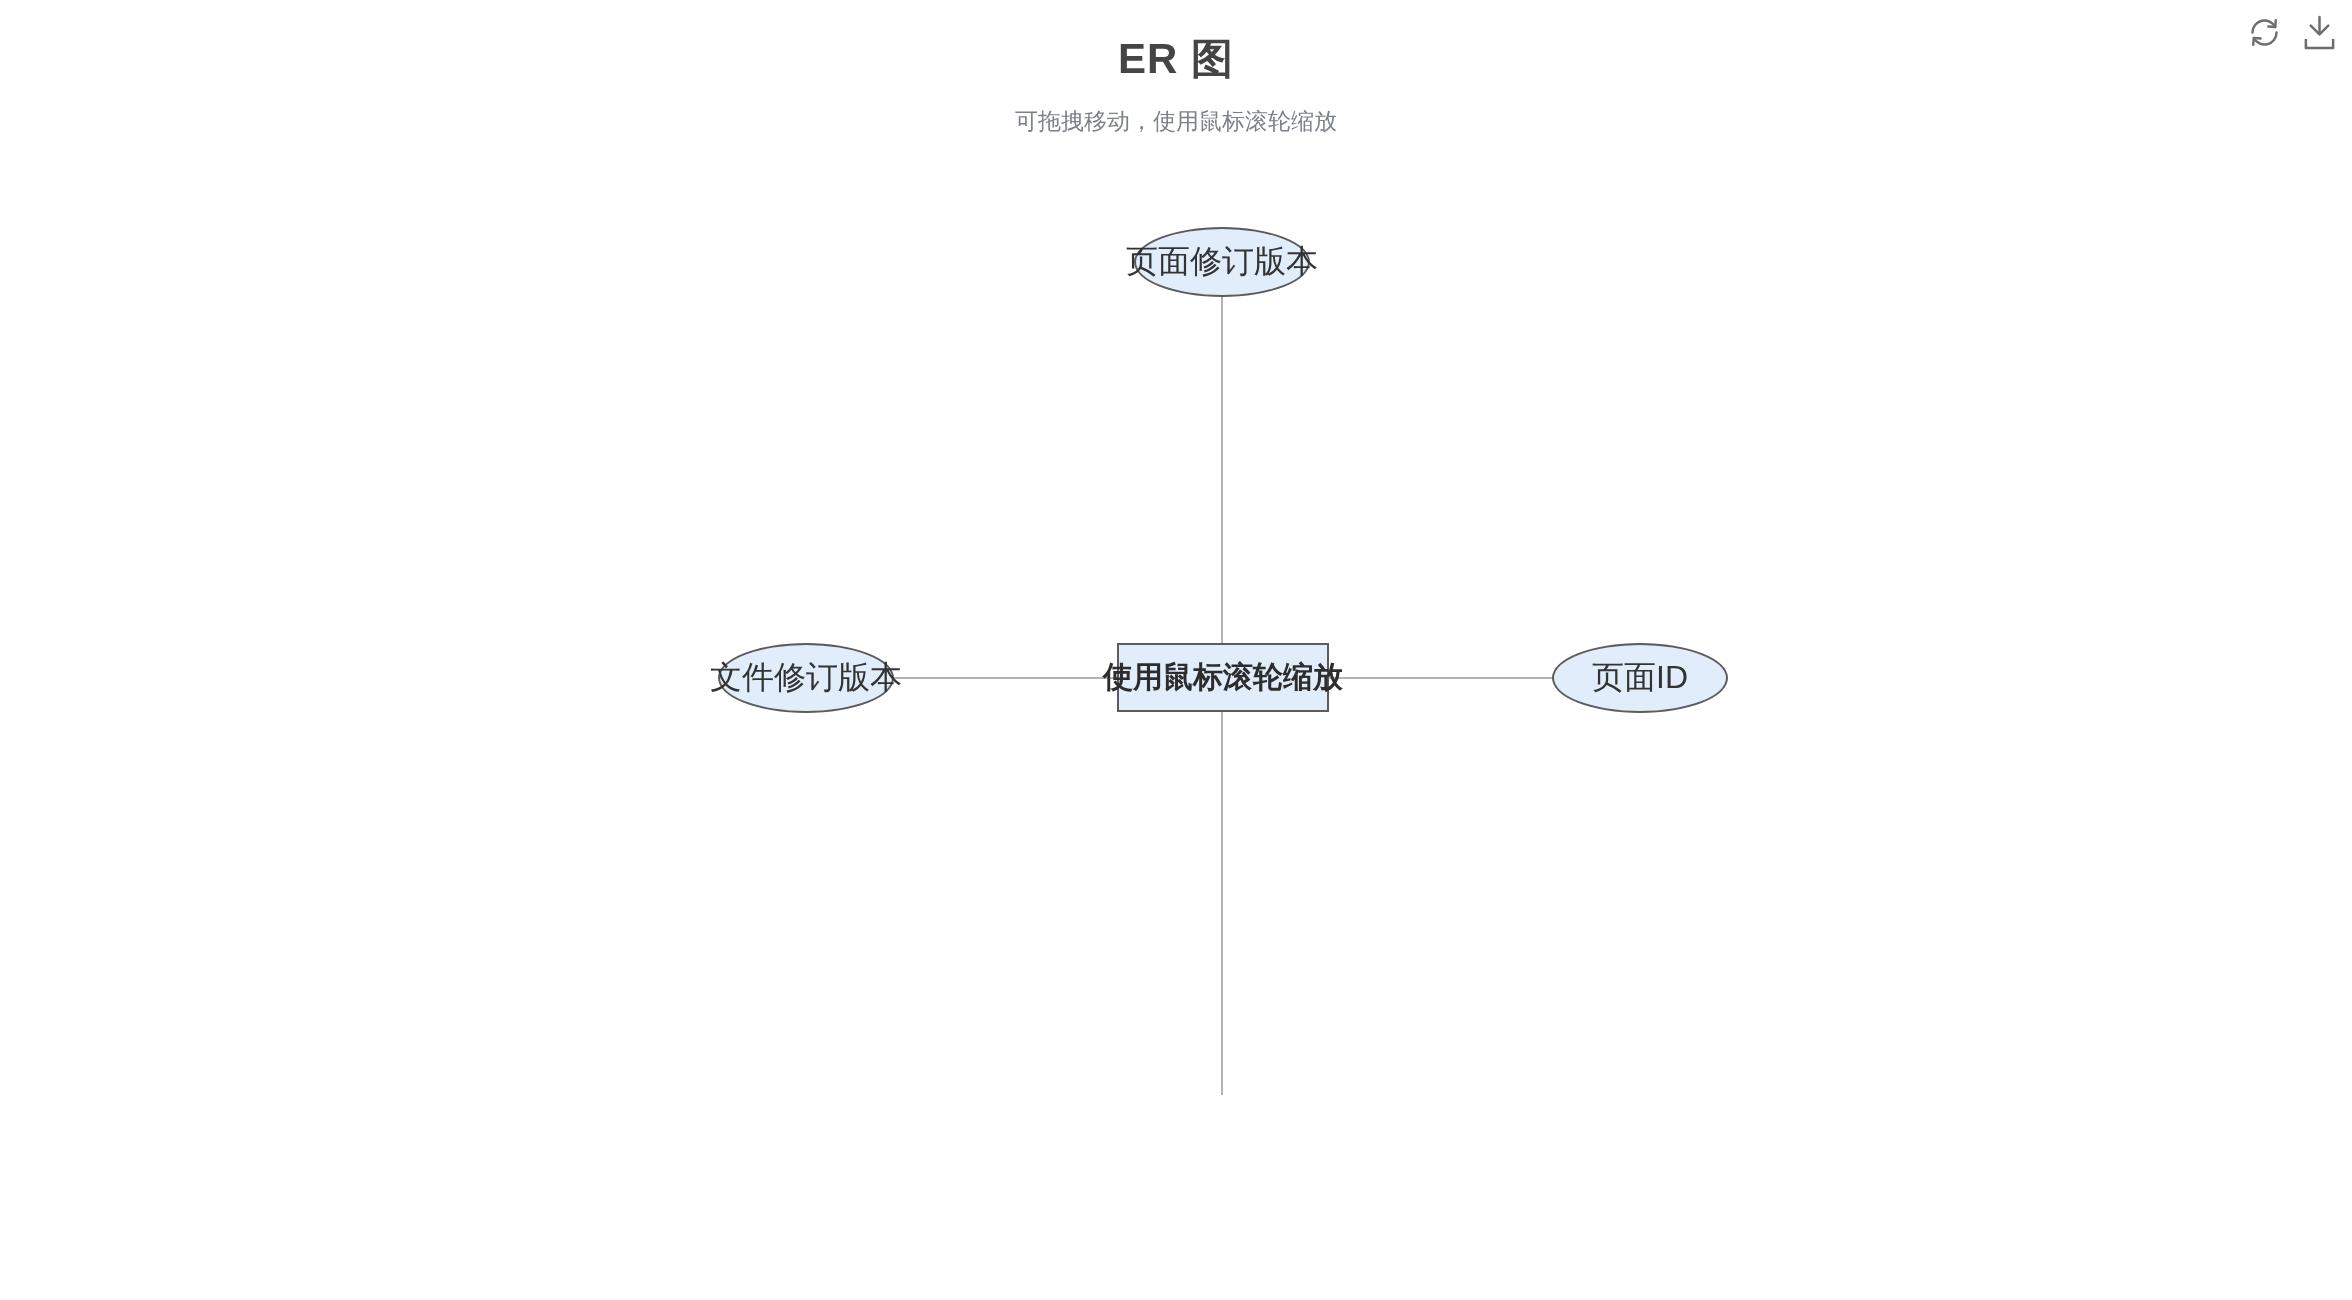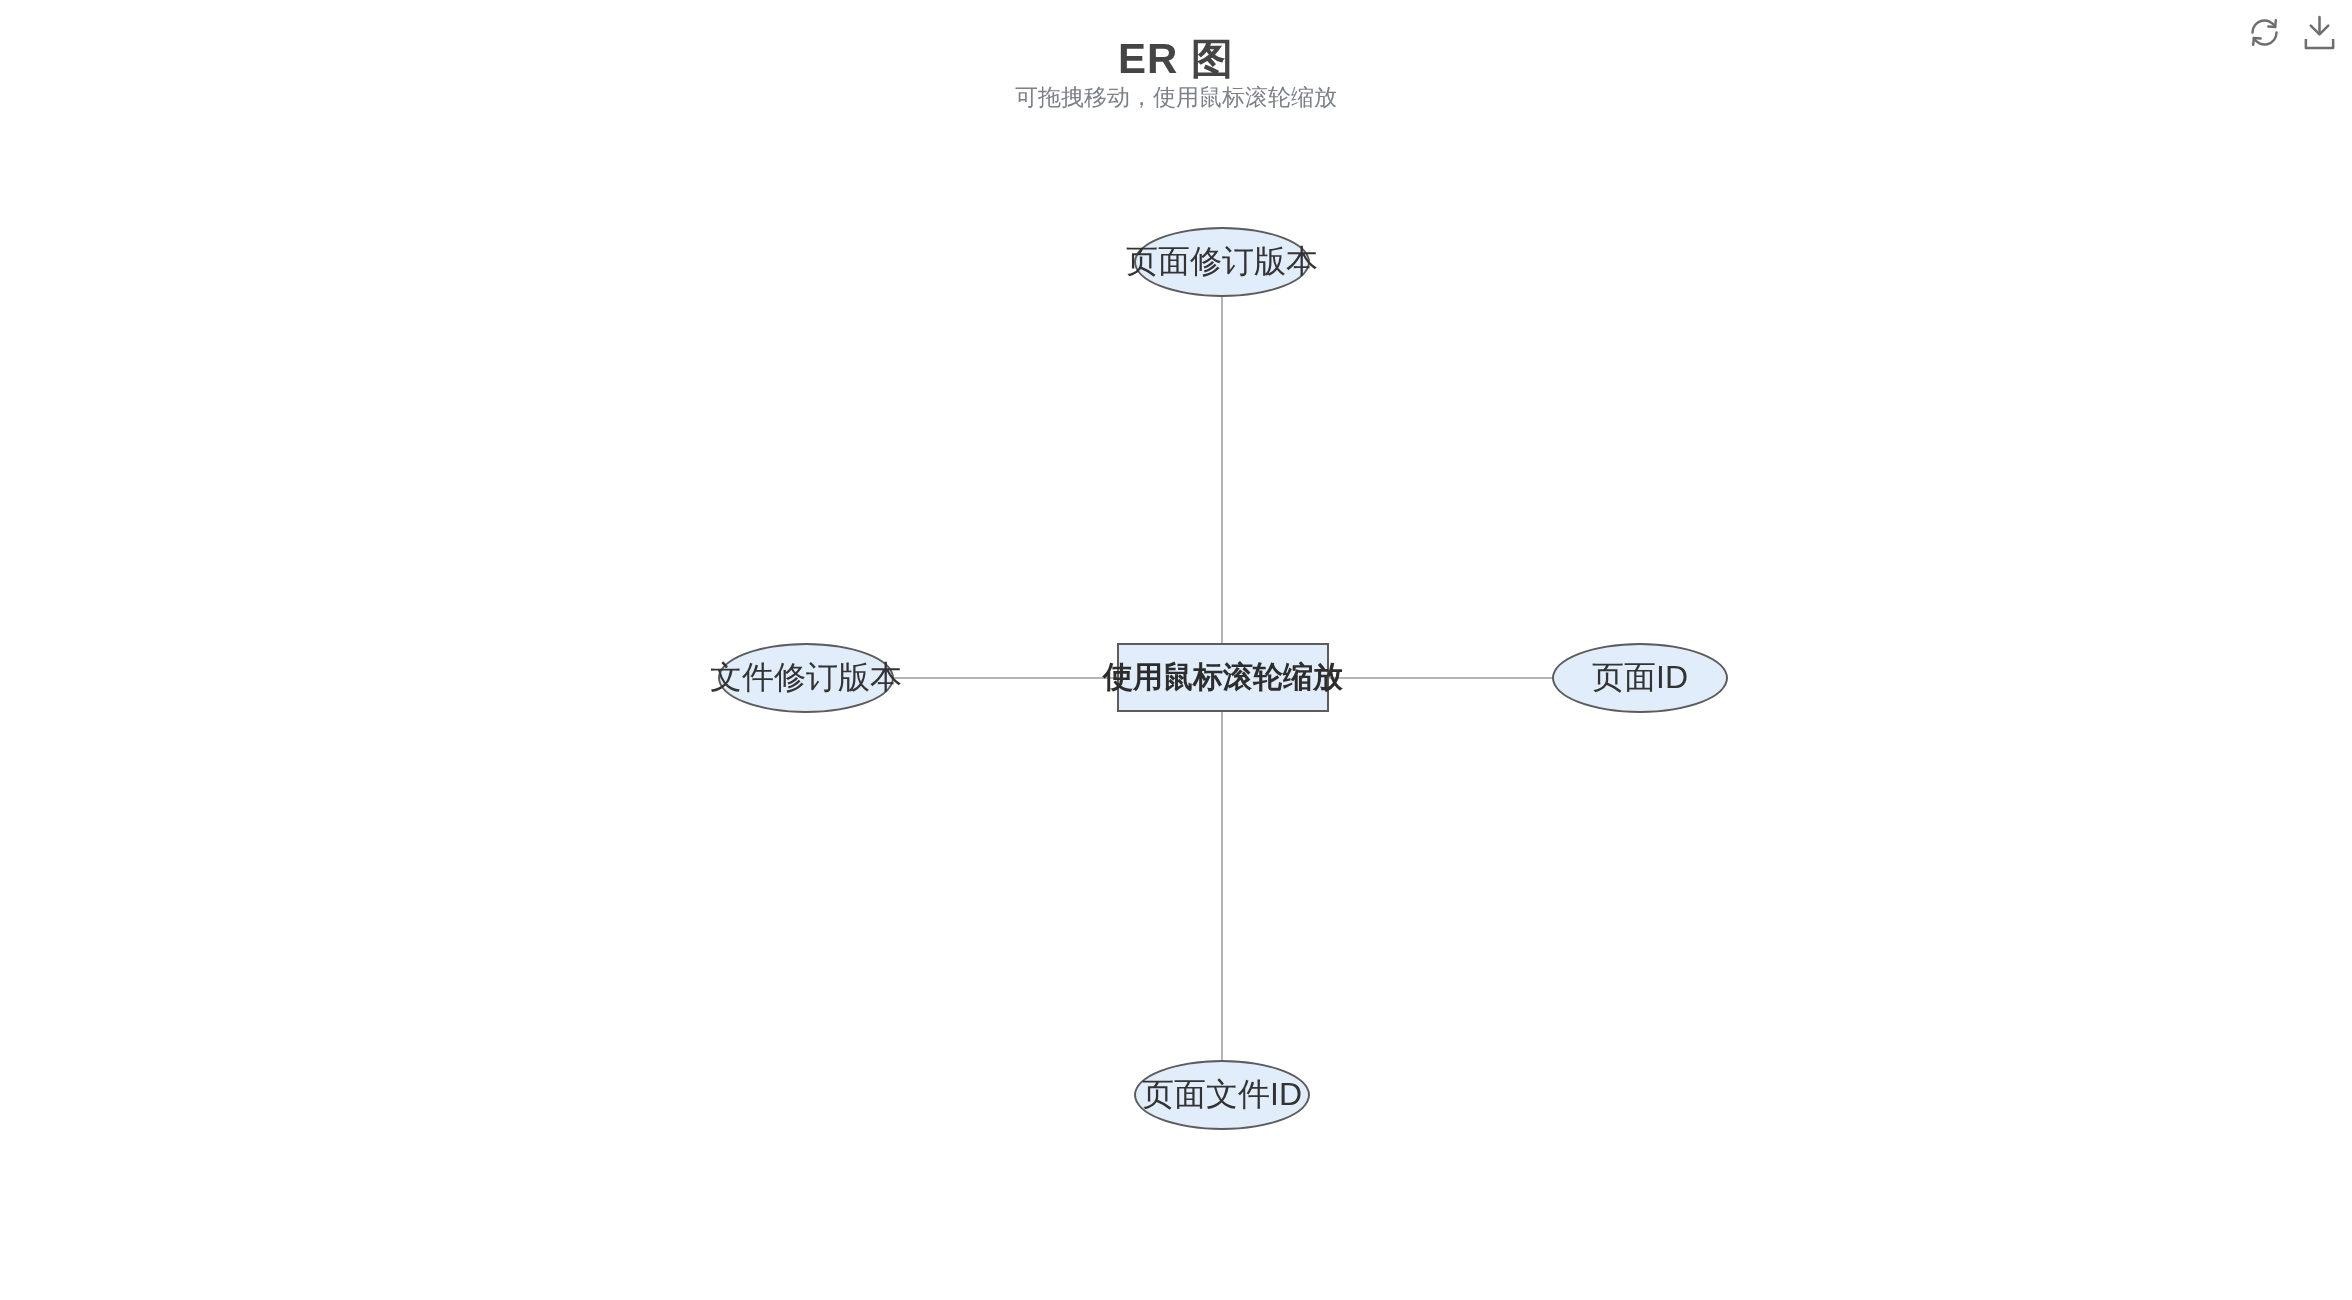--- a/index.html
+++ b/index.html
@@ -34,21 +34,21 @@
     pointer-events: none;
   }
   .title {
     font-size: 42px;
     font-weight: bold;
     color: var(--title-color);
     letter-spacing: 1px;
     line-height: 1.1;
   }
   .subtitle {
-    margin-top: 2px;
+    margin-top: 26px;
     font-size: 23px;
     color: var(--subtitle-color);
     line-height: 1.2;
   }
   .toolbar {
     position: absolute;
     top: 12px; right: 14px;
     display: flex;
     align-items: center;
     gap: 17px;
@@ -137,17 +137,14 @@
   </div>
 
   <div class="node ellipse" style="left:718px; top:643px; width:176px; height:70px;">
     <span>文件修订版本</span>
   </div>
 
   <div class="node ellipse" style="left:1552px; top:643px; width:176px; height:70px;">
     <span>页面ID</span>
   </div>
 
-  <div class="node ellipse" style="left:1134px; top:1060px; width:176px; height:70px;">
-    <span>页面文件ID</span>
-  </div>
 
 </div>
 
 </body></html>

